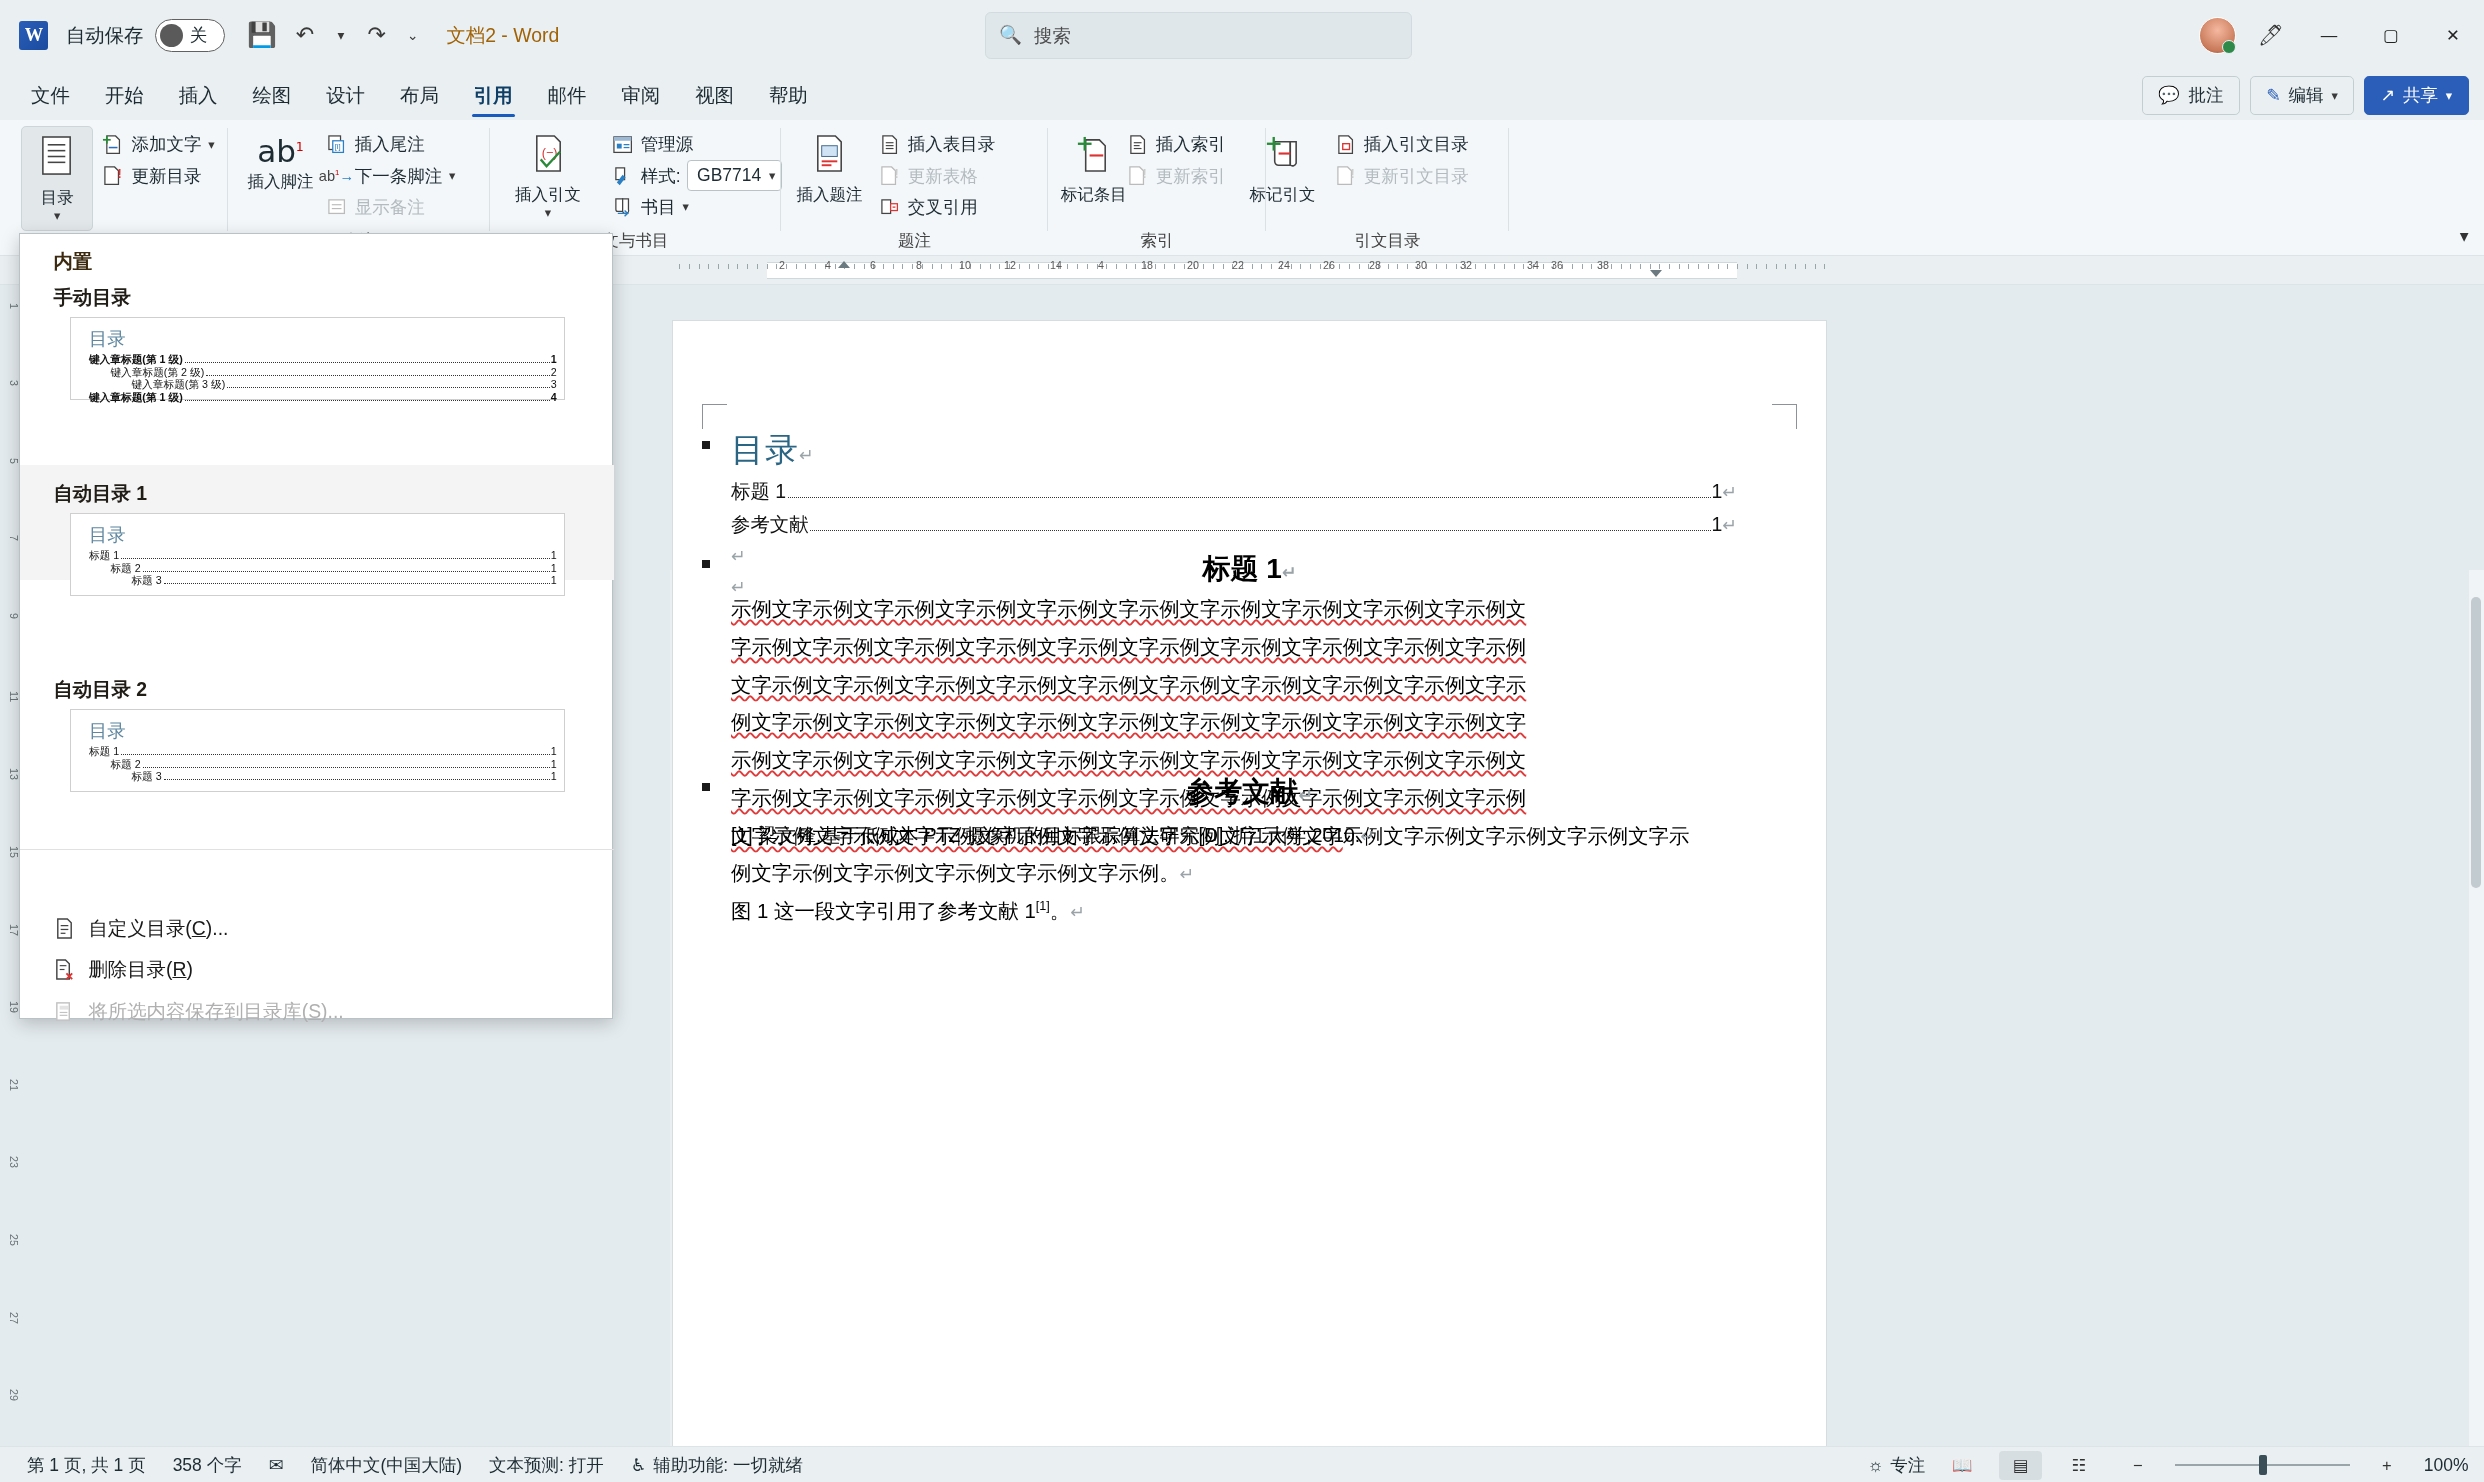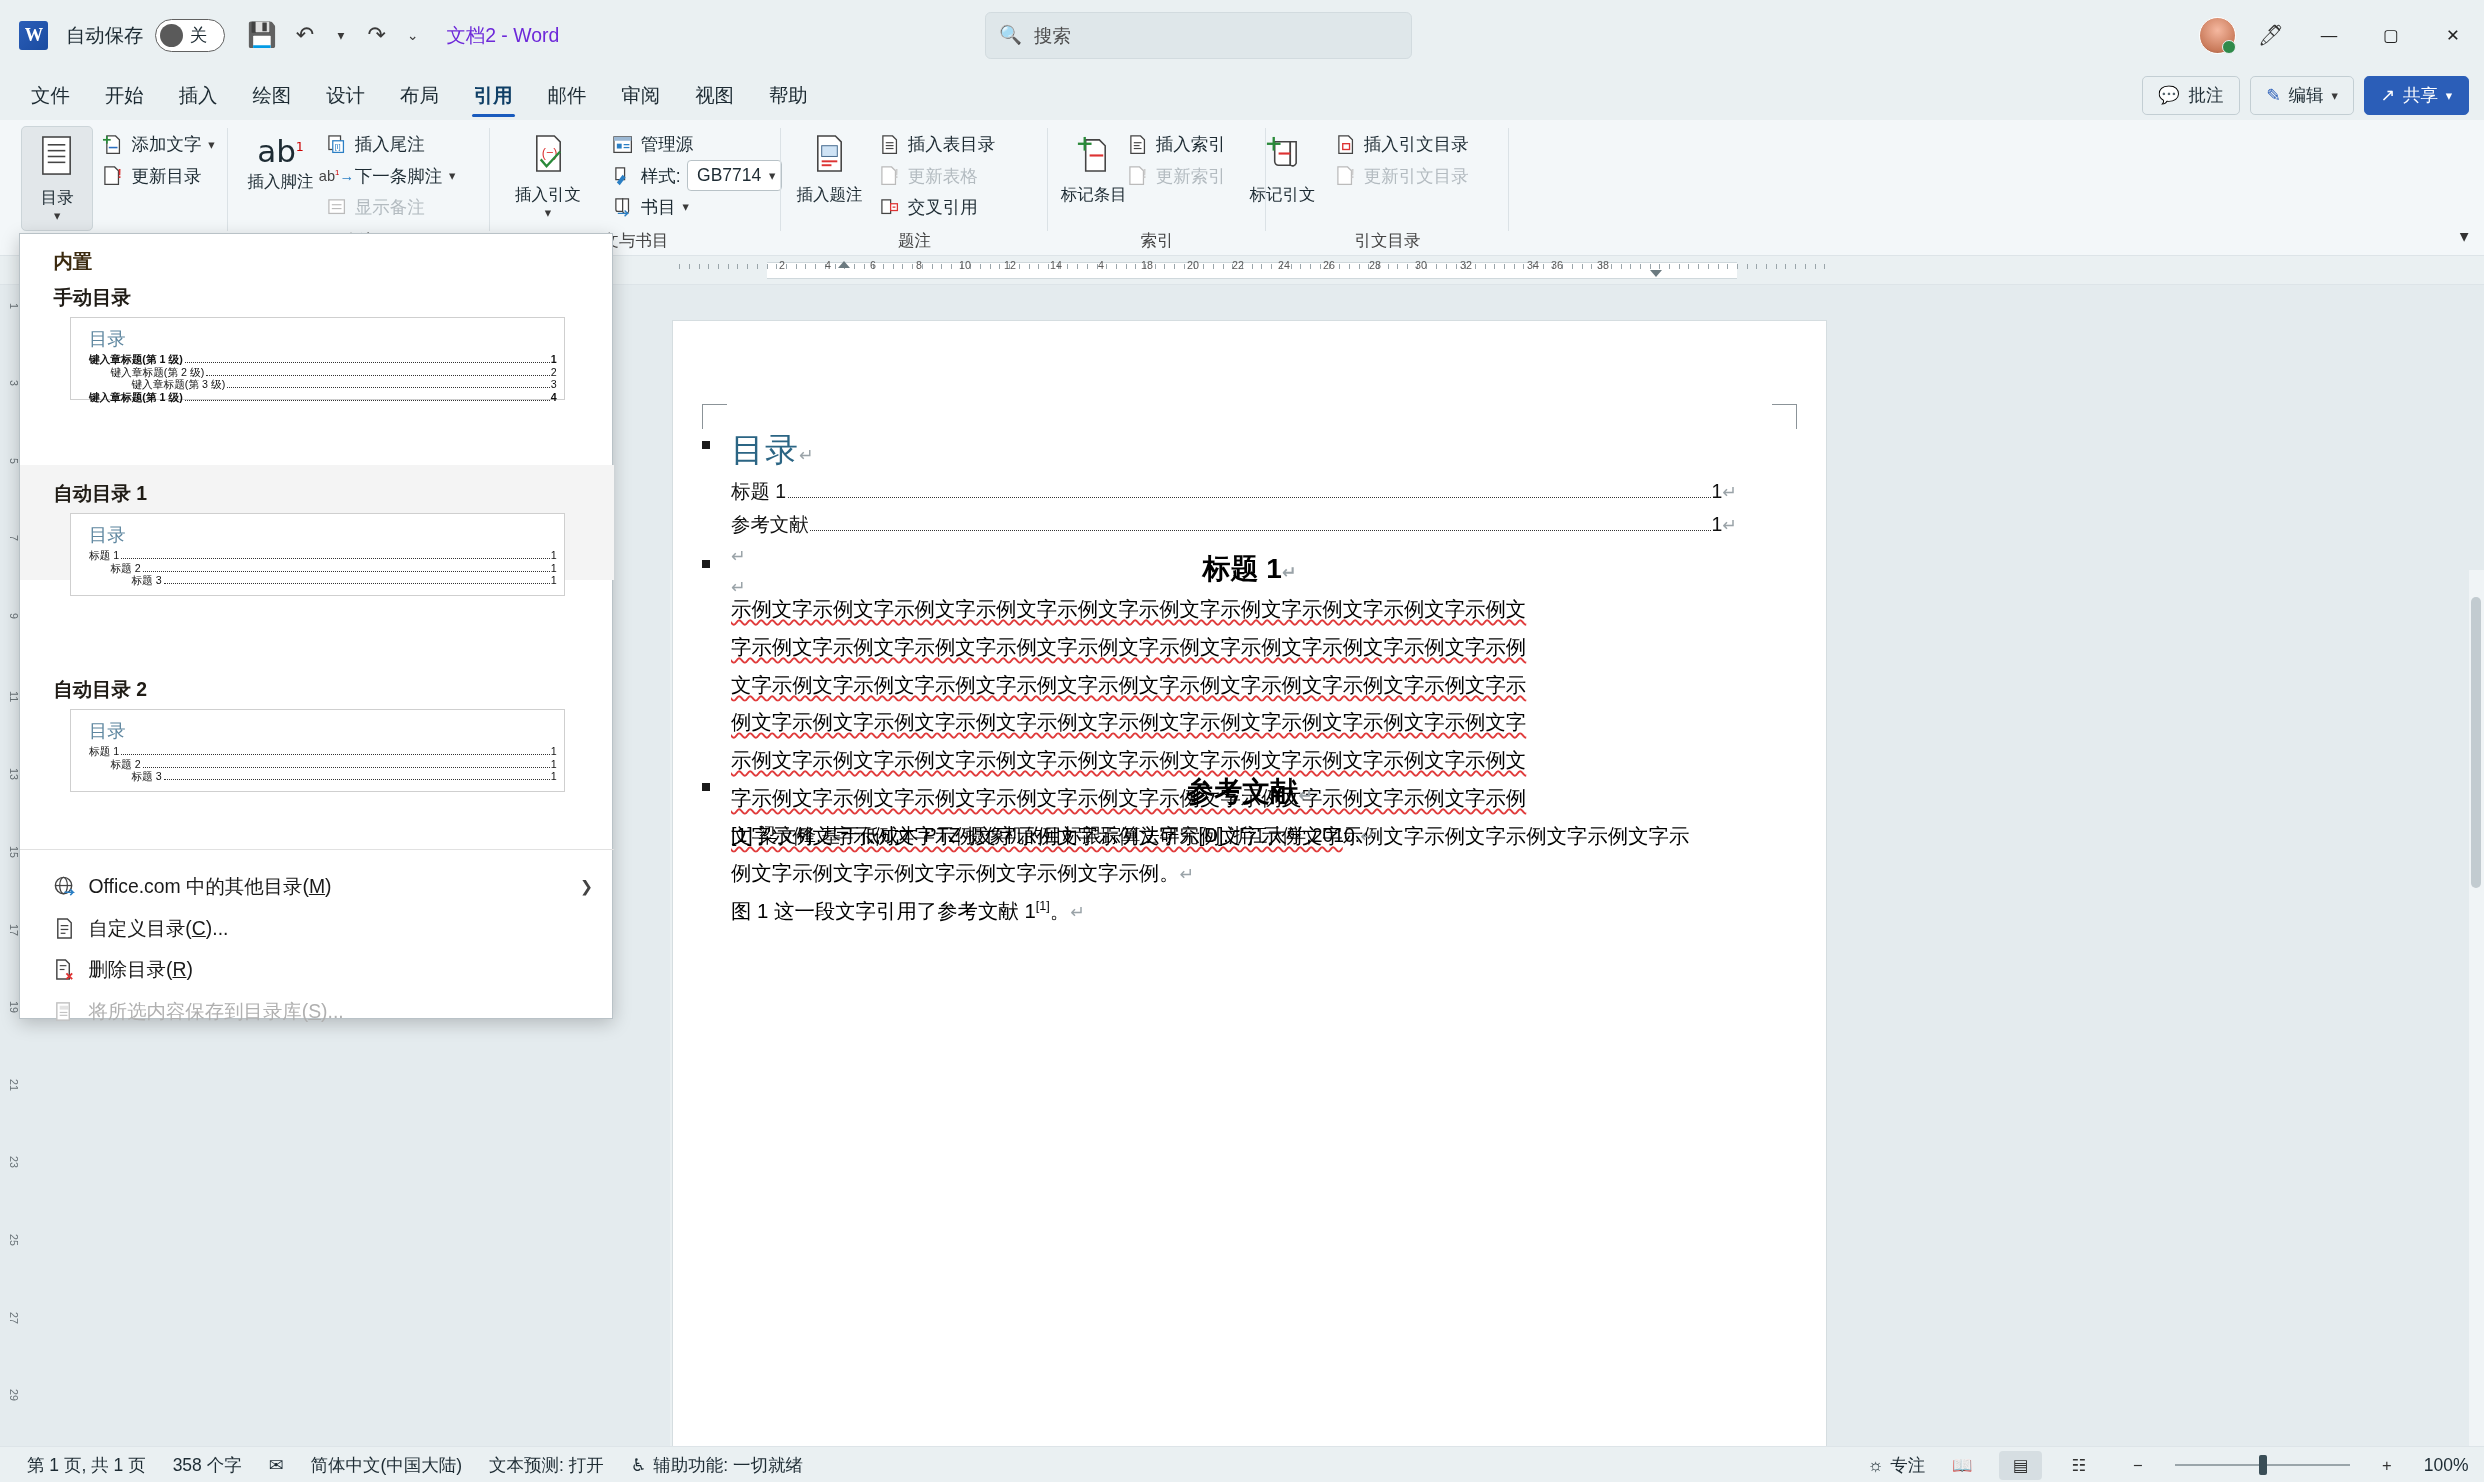--- a/index.html
+++ b/index.html
@@ -34,21 +34,21 @@
     width: 23px; height: 23px; border-radius: 50%; background: #5a5a5a; margin-left: 3.9px;
   }
   .toggle .tgl-text { font-size: 17.5px; color: #1d2b33; margin-left: 6.8px; }
   .qat { display: flex; align-items: center; margin-left: 17.5px; gap: 3.9px; }
   .qat-btn {
     width: 39px; height: 39px; display: flex; align-items: center; justify-content: center;
     border-radius: 3.9px; font-size: 22px; color: #3a3a3a;
   }
   .qat-btn.save { color: #b146c2; font-size: 24px; }
   .qat-btn.small { width: 25px; font-size: 13.6px; }
-  .doc-title { margin-left: 21.3px; font-size: 19.4px; color: #6d28d9; }
+  .doc-title { margin-left: 21.3px; font-size: 19.4px; color: #a16207; }
   .searchbox {
     position: absolute; left: 985px; top: 11.6px; width: 427px; height: 47px;
     background: #dfe7ea; border-radius: 5.8px; display: flex; align-items: center;
     padding: 0 13.6px; border: 1px solid #d2dbdf;
   }
   .searchbox .s-ico { font-size: 18.4px; color: #555; margin-right: 11.6px; }
   .searchbox .s-ph { font-size: 18.4px; color: #4b4b4b; }
   .tb-right { position: absolute; right: 0; top: 0; height: 70px; display: flex; align-items: center; }
   .avatar {
     width: 37px; height: 37px; border-radius: 50%;
@@ -821,32 +821,20 @@
           <span class="dots"></span>
           <span>1</span>
         </div>
         <div class="pv-line" style="top: 60px; left: 60px; right: 7.8px;">
           <span>标题 3</span>
           <span class="dots"></span>
           <span>1</span>
         </div>
       </div>
       <div class="menu-sep" style="top: 615px;"></div>
-      <div class="mrow" style="top: 629px;">
-        <span class="mi">
-          <svg width="23" height="23" viewBox="0 0 24 24">
-            <circle cx="11" cy="11" r="8.5" fill="none" stroke="#444" stroke-width="1.5"></circle>
-            <ellipse cx="11" cy="11" rx="4" ry="8.5" fill="none" stroke="#444" stroke-width="1.3"></ellipse>
-            <line x1="2.5" y1="11" x2="19.5" y2="11" stroke="#444" stroke-width="1.3"></line>
-            <path d="M12 18 h9 l-3 -3 M21 18 l-3 3" stroke="#2b7fc4" stroke-width="1.6" fill="none"></path>
-          </svg>
-        </span>
-        <span><span>Office.com 中的其他目录(</span><span class="ul">M</span><span>)</span></span>
-        <span class="arrow">❯</span>
-      </div>
       <div class="mrow" style="top: 671px;">
         <span class="mi">
           <svg width="23" height="23" viewBox="0 0 24 24">
             <path d="M5 2 h10 l4 4 v16 H5 Z" fill="#fff" stroke="#444" stroke-width="1.5"></path>
             <line x1="8" y1="9" x2="16" y2="9" stroke="#444" stroke-width="1.3"></line>
             <line x1="8" y1="13" x2="16" y2="13" stroke="#444" stroke-width="1.3"></line>
             <line x1="8" y1="17" x2="13" y2="17" stroke="#444" stroke-width="1.3"></line>
           </svg>
         </span>
         <span><span>自定义目录(</span><span class="ul">C</span><span>)...</span></span>

